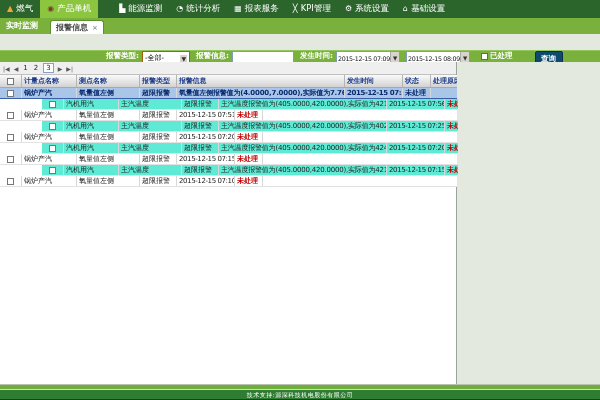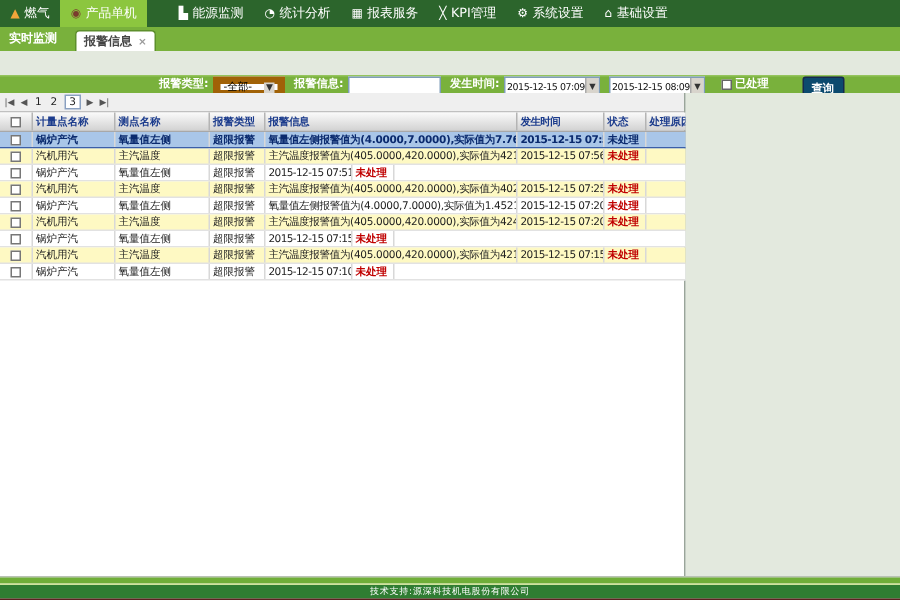--- a/index.html
+++ b/index.html
@@ -26,21 +26,21 @@
                 border-radius:3px 3px 0 0; height:14px; margin-left:6px; padding:0 5px;
                 display:flex; align-items:center; gap:4px; font-size:8px; font-weight:bold;
                 color:#444; cursor:pointer; }
   .tab-active .closex { color:#999; font-size:7px; cursor:pointer; }
 
   
   .toolbar { position:absolute; left:0; top:50px; width:600px; height:28px;
              background:#79b13c; border-top:1px solid #94c45c; border-bottom:1px solid #5d8f2c;
              display:flex; align-items:flex-start; }
   .toolbar .lbl { color:#fff; font-size:7.5px; font-weight:bold; white-space:nowrap; }
-  .selbox { width:48px; height:14px; background:#fff; border:5px solid #a16207;
+  .selbox { width:48px; height:14px; background:#fff; border:1px solid #a16207;
             display:flex; align-items:center; justify-content:space-between;
             font-size:7px; padding:0 2px; margin:0 6px 0 3px; cursor:pointer; }
   .selbox .arr { font-size:6px; color:#333; background:#d8d4cc; padding:0 1px; }
   .txtinput { width:62px; height:14px; border:1px solid #7f9db9; font-size:7px;
               margin:0 6px 0 3px; padding:0 2px; }
   .datebox { width:64px; height:14px; background:#fff; border:1px solid #7f9db9;
              display:flex; align-items:center; margin:0 3px; cursor:pointer; }
   .datebox .dv { flex:1; font-size:6.3px; letter-spacing:-0.3px; color:#111;
                  white-space:nowrap; overflow:hidden; padding-left:1px; }
   .datebox .dbtn { width:9px; height:12px; background:#d8d4cc; border-left:1px solid #aaa;
@@ -57,21 +57,21 @@
                background:#fff; border-right:1px solid #9aa59a; }
 
   .pagebar { height:13px; background:#efefef; border-bottom:1px solid #c0c0c0;
              display:flex; align-items:center; gap:4px; padding-left:3px; }
   .pgbtn { font-size:6px; color:#555; cursor:pointer; }
   .pgnum { font-size:7px; color:#222; cursor:pointer; padding:0 1px; }
   .pgnum.current { background:#fff; border:1px solid #8aa0c0; padding:0 2px; }
 
   .tr { display:flex; width:457px; height:11px; line-height:10px; background:#fff;
         border-bottom:1px solid #e2e2e2; }
-  .tr.alt { background:#fef9c3; }
+  .tr.alt { background:#5eead4;margin-left:42px; }
   .tr.selected { background:#a9c6e8; border-bottom:1px solid #3b5ea8; }
   .tr.selected .td { color:#0a2a6e; font-weight:bold; }
   .td { height:100%; border-right:1px solid #d8d8d8; font-size:7px; color:#222;
         white-space:nowrap; overflow:hidden; padding:0 2px; }
   .thead { display:flex; width:457px; height:13px; line-height:12px;
            background:linear-gradient(#fafafa,#d2d2d2); border-bottom:1px solid #a8a8a8; }
   .th { height:100%; border-right:1px solid #b4b4b4; font-size:7px; font-weight:bold;
         color:#1b3b8c; white-space:nowrap; overflow:hidden; padding:0 2px; }
   .col-cb{width:22px; display:flex; align-items:center; justify-content:center;}
   .col-point{width:55px}.col-sensor{width:63px}.col-type{width:37px}
@@ -238,21 +238,20 @@
         <div class="td col-status">未处理</div>
         <div class="td col-reason"></div>
       </div>
       <div class="tr">
         <div class="td col-cb">
             <span class="rowcb"></span>
           </div>
         <div class="td col-point">锅炉产汽</div>
         <div class="td col-sensor">氧量值左侧</div>
         <div class="td col-type">超限报警</div>
-        <div class="td col-info">氧量值左侧报警值为(4.0000,7.0000),实际值为1.4521</div>
         <div class="td col-time">2015-12-15 07:20:27</div>
         <div class="td col-status">未处理</div>
         <div class="td col-reason"></div>
       </div>
       <div class="tr alt">
         <div class="td col-cb">
             <span class="rowcb"></span>
           </div>
         <div class="td col-point">汽机用汽</div>
         <div class="td col-sensor">主汽温度</div>

